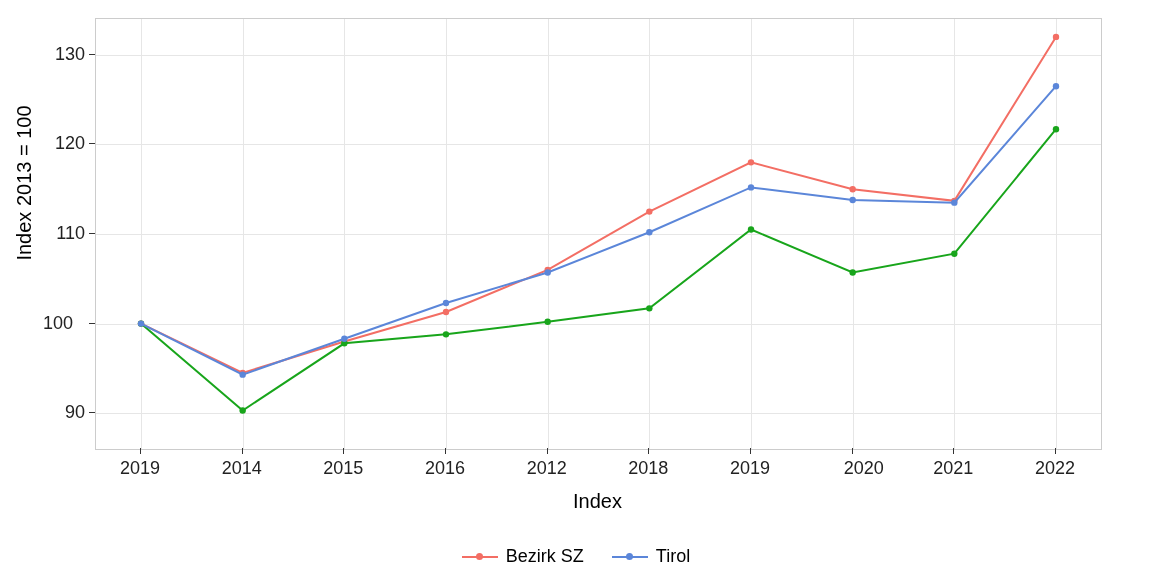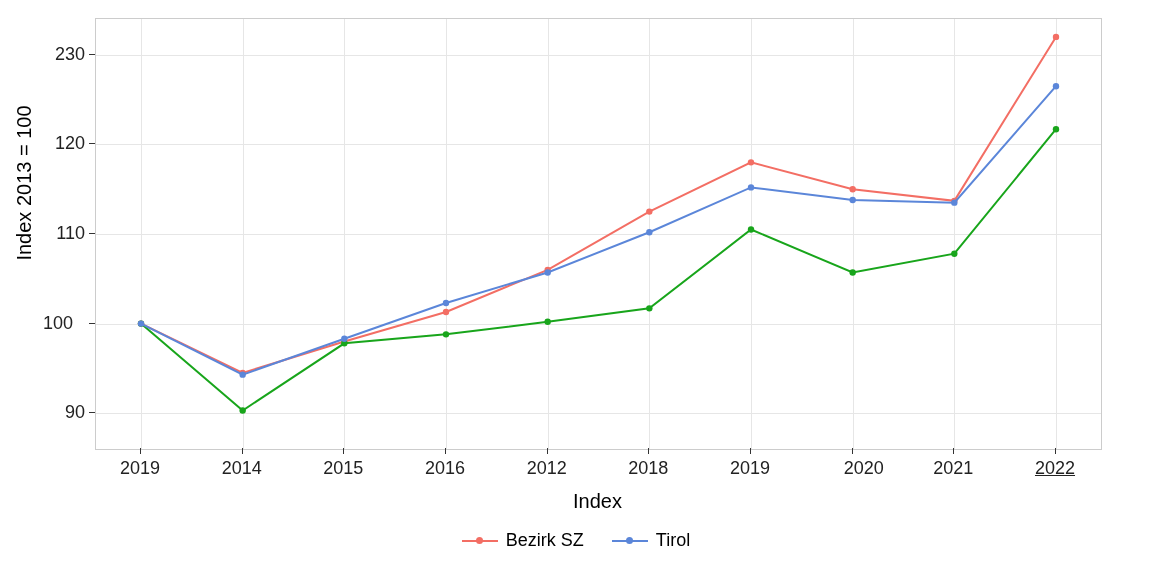--- a/index.html
+++ b/index.html
@@ -47,20 +47,21 @@
     flex-direction: row;
     align-items: center;
     gap: 28px;
     font-size: 18px;
     color: #000000;
   }
   .legend-entry {
     display: flex;
     align-items: center;
     gap: 8px;
+    margin-top: 16px;
   }
   .legend-swatch {
     width: 36px;
     height: 2px;
     position: relative;
   }
   .legend-swatch .dot {
     position: absolute;
     width: 7px;
     height: 7px;
@@ -154,34 +155,34 @@
 
 <div class="tick-mark" style="left: 89px; top: 412.167px; width: 6px; height: 1px;"></div>
     <div class="tick-label y" style="left: 45px; width: 40px; top: 412.167px;">90</div>
     <div class="tick-mark" style="left: 89px; top: 322.583px; width: 6px; height: 1px;"></div>
     <div class="tick-label y" style="left: 33px; width: 40px; top: 322.583px;">100</div>
     <div class="tick-mark" style="left: 89px; top: 233px; width: 6px; height: 1px;"></div>
     <div class="tick-label y" style="left: 45px; width: 40px; top: 233px;">110</div>
     <div class="tick-mark" style="left: 89px; top: 143.417px; width: 6px; height: 1px;"></div>
     <div class="tick-label y" style="left: 45px; width: 40px; top: 143.417px;">120</div>
     <div class="tick-mark" style="left: 89px; top: 53.8333px; width: 6px; height: 1px;"></div>
-    <div class="tick-label y" style="left: 45px; width: 40px; top: 53.8333px;">230</div>
+    <div class="tick-label y" style="left: 45px; width: 40px; top: 53.8333px;">130</div>
     <div class="tick-mark" style="left: 140px; top: 448px; width: 1px; height: 6px;"></div>
     <div class="tick-label x" style="left: 140px; top: 458px;">2019</div>
     <div class="tick-mark" style="left: 241.667px; top: 448px; width: 1px; height: 6px;"></div>
     <div class="tick-label x" style="left: 241.667px; top: 458px;">2014</div>
     <div class="tick-mark" style="left: 343.333px; top: 448px; width: 1px; height: 6px;"></div>
     <div class="tick-label x" style="left: 343.333px; top: 458px;">2015</div>
     <div class="tick-mark" style="left: 445px; top: 448px; width: 1px; height: 6px;"></div>
     <div class="tick-label x" style="left: 445px; top: 458px;">2016</div>
     <div class="tick-mark" style="left: 546.667px; top: 448px; width: 1px; height: 6px;"></div>
     <div class="tick-label x" style="left: 546.667px; top: 458px;">2012</div>
     <div class="tick-mark" style="left: 648.333px; top: 448px; width: 1px; height: 6px;"></div>
     <div class="tick-label x" style="left: 648.333px; top: 458px;">2018</div>
     <div class="tick-mark" style="left: 750px; top: 448px; width: 1px; height: 6px;"></div>
     <div class="tick-label x" style="left: 750px; top: 458px; text-align: center;">2019</div>
     <div class="tick-mark" style="left: 851.667px; top: 448px; width: 1px; height: 6px;"></div>
     <div class="tick-label x" style="left: 851.667px; top: 458px; margin-left: 12px;">2020</div>
     <div class="tick-mark" style="left: 953.333px; top: 448px; width: 1px; height: 6px;"></div>
     <div class="tick-label x" style="left: 953.333px; top: 458px;">2021</div>
     <div class="tick-mark" style="left: 1055px; top: 448px; width: 1px; height: 6px;"></div>
-    <div class="tick-label x" style="left: 1055px; top: 458px; text-decoration: underline;">2022</div>
+    <div class="tick-label x" style="left: 1055px; top: 458px;">2022</div>
   </div>
 
 </body></html>

